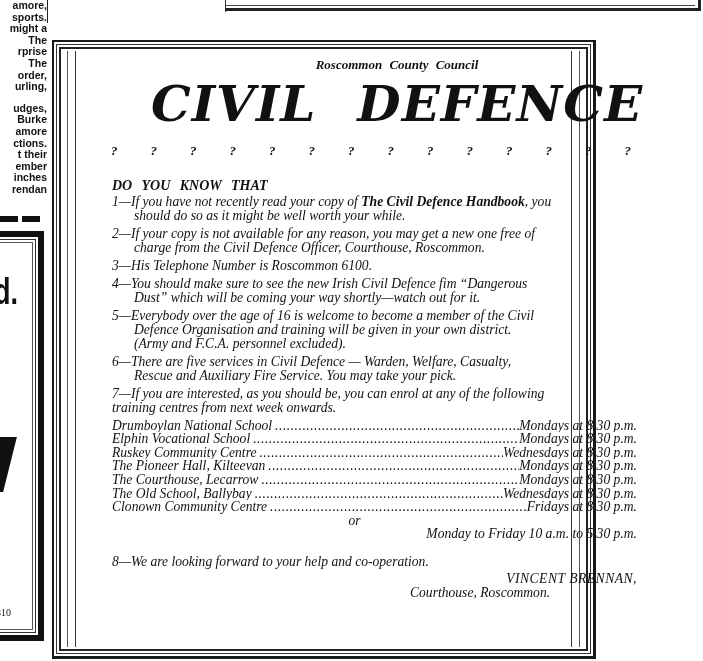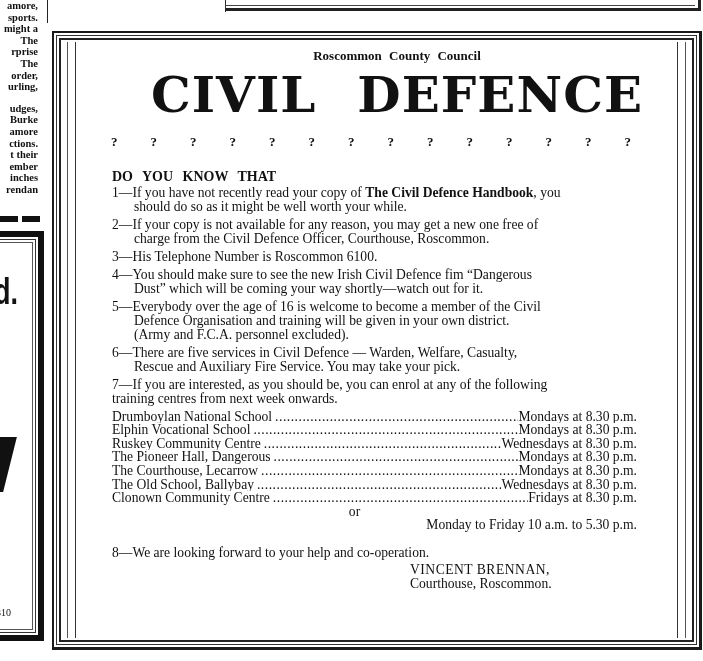--- a/index.html
+++ b/index.html
@@ -8,22 +8,22 @@
     }
     body {
       width: 703px; height: 661px;
       position: relative;
       overflow: hidden;
       font-family: "DejaVu Serif", "Liberation Serif", serif;
       color: #111;
     }
     
     .left-col {
-      position: absolute; left: 0; top: 0; width: 38px;
-      font-family: Liberation Serif, serif;
+      position: absolute; left: 9px; top: 0; width: 38px;
+      font-family: Liberation Sans, sans-serif;
       font-size: 10.5px; line-height: 11.6px;
       text-align: right;
       font-weight: bold;
       overflow: hidden;
     }
     .left-col .frag { display: block; white-space: nowrap; }
     .left-col .gap { height: 10px; }
     .col-rule {
       position: absolute; left: 47px; top: 0; width: 1px; height: 23px;
       background: #222;
@@ -72,26 +72,27 @@
     }
     .top-box::after {
       content: ""; position: absolute; left: 0; right: 3px; bottom: 2px;
       border-bottom: 1px solid #444;
     }
     .top-box-left-rule {
       position: absolute; left: 225px; top: 0; width: 1px; height: 12px; background:#333;
     }
     
     .ad-frame {
-      position: absolute; left: 52px; top: 31px; width: 650px; height: 619px;
+      position: absolute; left: 52px; top: 40px; width: 544px; height: 619px;
       box-sizing: border-box;
       border-top: 2px solid #1a1a1a;
       border-left: 2px solid #1a1a1a;
       border-right: 3px solid #1a1a1a;
       border-bottom: 3px solid #1a1a1a;
+      font-style: italic;
     }
     .ad-frame .ring1 {
       position: absolute; inset: 2px;
       border: 1px solid #333;
     }
     .ad-frame .ring2 {
       position: absolute; inset: 5px;
       border: 2px solid #222;
     }
     .ad-frame .ring3 {
@@ -161,21 +162,21 @@
     }
     .centre .sched { flex: 0 0 auto; text-align: center; }
     .or { text-align: center; line-height: 13px; margin-top: 0; padding-right: 40px; }
     .hq { line-height: 14px; }
     .hq-hours { text-align: right; line-height: 14px; margin-bottom: 3px; }
     .item8 { margin-top: 14px; }
     .signature {
       margin-left: 298px; margin-top: 2px;
       line-height: 14px;
     }
-    .signature .sig-name { letter-spacing: 0.5px; }
+    .signature .sig-name { letter-spacing: 0.5px; text-align: right; }
   </style>
 </head>
 <body>
 
 <div class="left-col">
   <span class="frag">amore,</span>
   <span class="frag">sports.</span>
   <span class="frag">might a</span>
   <span class="frag">The</span>
   <span class="frag">rprise</span>
@@ -280,21 +281,21 @@
         <span class="name">Elphin Vocational School</span>
         <span class="dots"></span>
         <span class="sched">Mondays at 8.30 p.m.</span>
       </div>
       <div class="centre">
         <span class="name">Ruskey Community Centre</span>
         <span class="dots"></span>
         <span class="sched">Wednesdays at 8.30 p.m.</span>
       </div>
       <div class="centre">
-        <span class="name">The Pioneer Hall, Dangerous</span>
+        <span class="name">The Pioneer Hall, Kilteevan</span>
         <span class="dots"></span>
         <span class="sched">Mondays at 8.30 p.m.</span>
       </div>
       <div class="centre">
         <span class="name">The Courthouse, Lecarrow</span>
         <span class="dots"></span>
         <span class="sched">Mondays at 8.30 p.m.</span>
       </div>
       <div class="centre">
         <span class="name">The Old School, Ballybay</span>

